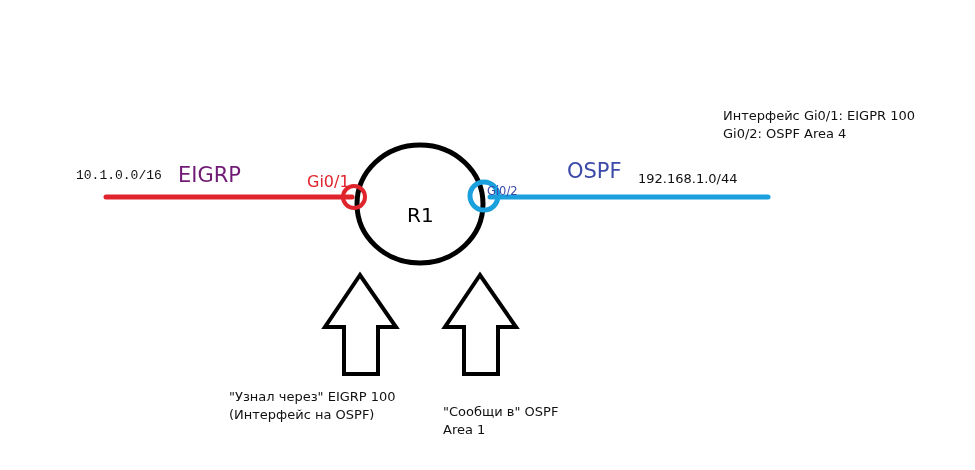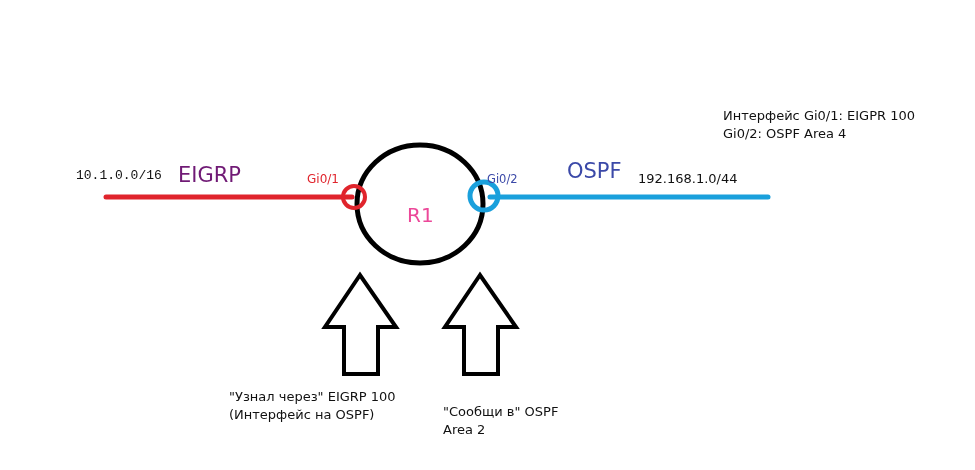--- a/index.html
+++ b/index.html
@@ -2,21 +2,21 @@
 <html><head>
   <meta charset="utf-8">
   <style>
     html, body { margin: 0; padding: 0; background: #ffffff; }
     body { width: 975px; height: 470px; position: relative; overflow: hidden;
            font-family: "DejaVu Sans", sans-serif; }
     svg { position: absolute; left: 0; top: 0; }
     .t { position: absolute; white-space: nowrap; font-family: "DejaVu Sans", sans-serif; }
     .small { font-size: 13px; color: #111; line-height: 17px; }
     .proto { font-size: 21px; }
-    .iface { font-size: 12px; }
+    .iface { font-size: 16px; }
   </style>
 </head>
 <body>
 
 <svg width="975" height="470" viewBox="0 0 975 470">
 
   <line id="eigrp-link" x1="106" y1="197" x2="352" y2="197" stroke-width="5" stroke-linecap="round" stroke="#e0242c"></line>
 
   <line id="ospf-link" x1="490" y1="197" x2="768" y2="197" stroke-width="5" stroke-linecap="round" stroke="#1aa0dc"></line>
 
@@ -26,25 +26,25 @@
   <circle id="gi02-marker" cx="484" cy="196" r="14" fill="none" stroke-width="5" stroke="#1aa0dc"></circle>
 
   <polygon points="360,275 325,327 344,327 344,374 378,374 378,327 396,327" fill="#ffffff" stroke="#000" stroke-width="4" stroke-linejoin="miter"></polygon>
   <polygon points="480,275 445,327 464,327 464,374 498,374 498,327 516,327" fill="#ffffff" stroke="#000" stroke-width="4" stroke-linejoin="miter"></polygon>
 </svg>
 
 <div class="t small" style="left:76px; top:167px;font-family:Liberation Mono, monospace;">10.1.0.0/16</div>
 <div class="t proto" id="eigrp-label" style="left: 178px; top: 163px; color: #701a75;">EIGRP</div>
 <div class="t iface" id="gi01-label" style="left: 307px; top: 172px; color: rgb(224, 36, 44);">Gi0/1</div>
 
-<div class="t" style="left:407px; top:203px; font-size:20px; color:#ec4899;">R1</div>
+<div class="t" style="left:407px; top:203px; font-size:20px; color:#000000;">R1</div>
 
-<div class="t iface" id="gi02-label" style="left: 487px; top: 172px; font-size: 11.5px; color: rgb(59, 73, 168);">Gi0/2</div>
+<div class="t iface" id="gi02-label" style="left: 487px; top: 184px; font-size: 11.5px; color: rgb(59, 73, 168);">Gi0/2</div>
 <div class="t proto" id="ospf-label" style="left: 567px; top: 159px; color: rgb(59, 73, 168);">OSPF</div>
 <div class="t small" style="left:638px; top:170px;">192.168.1.0/44</div>
 
 <div class="t small" style="left:723px; top:107px;">Интерфейс Gi0/1: EIGPR 100</div>
 <div class="t small" style="left:723px; top:125px;">Gi0/2: OSPF Area 4</div>
 
 <div class="t small" style="left:229px; top:388px;">"Узнал через" EIGRP 100</div>
 <div class="t small" style="left:229px; top:406px;">(Интерфейс на OSPF)</div>
 <div class="t small" style="left:443px; top:403px;">"Сообщи в" OSPF</div>
-<div class="t small" style="left:443px; top:421px;">Area 2</div>
+<div class="t small" style="left:443px; top:421px;">Area 1</div>
 
 </body></html>

